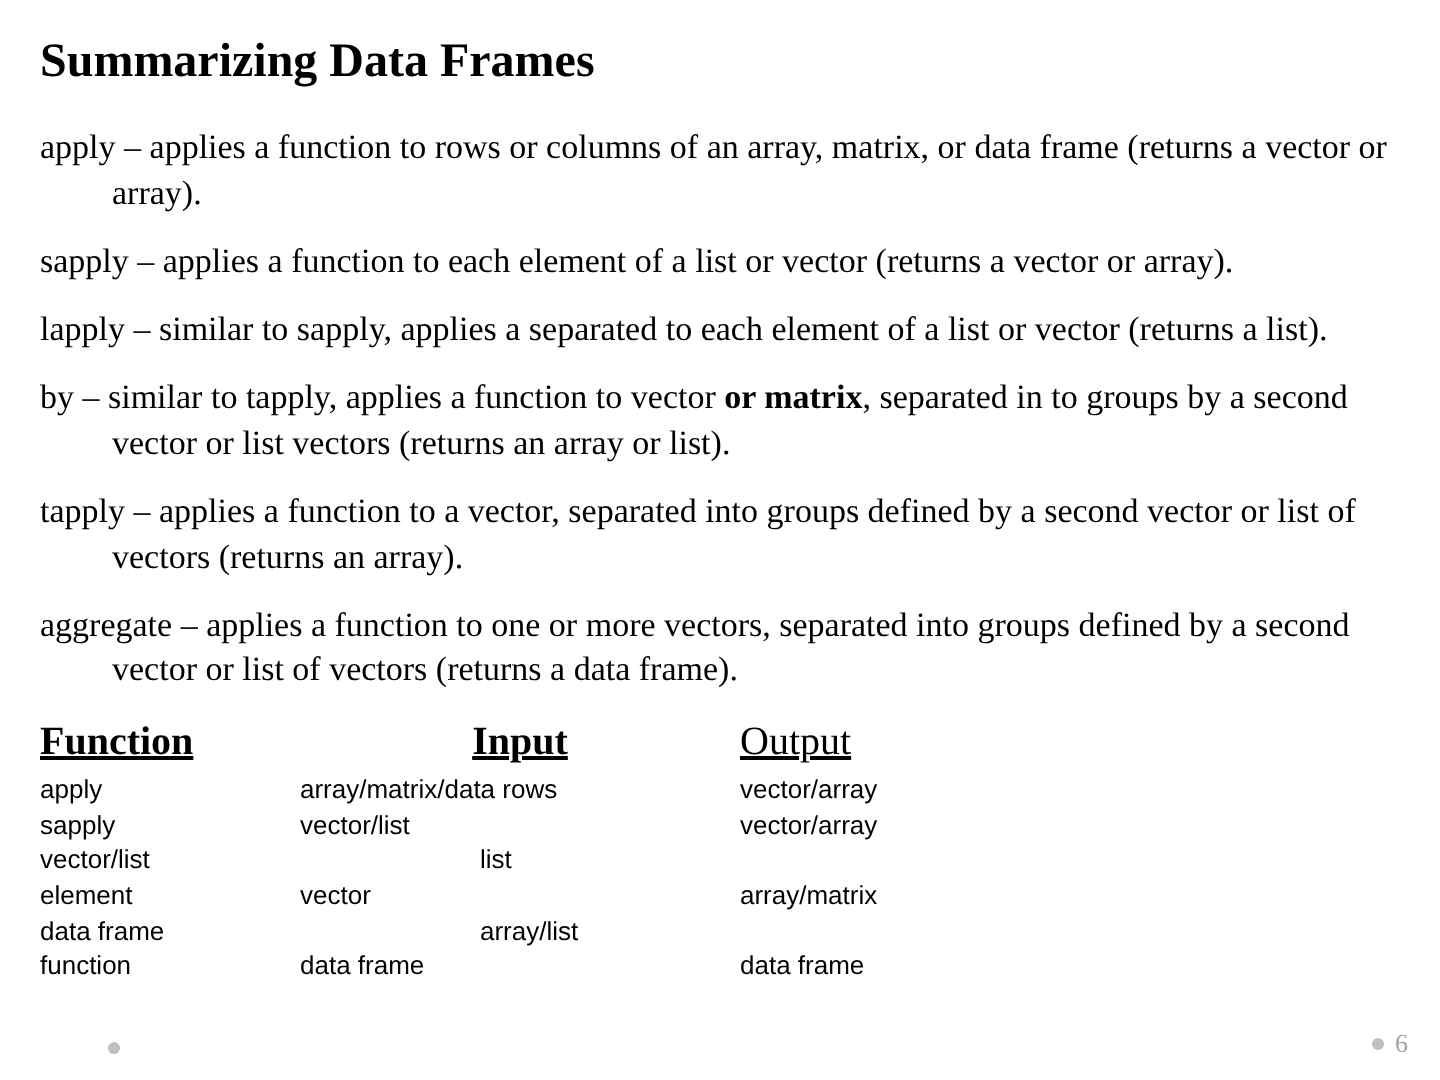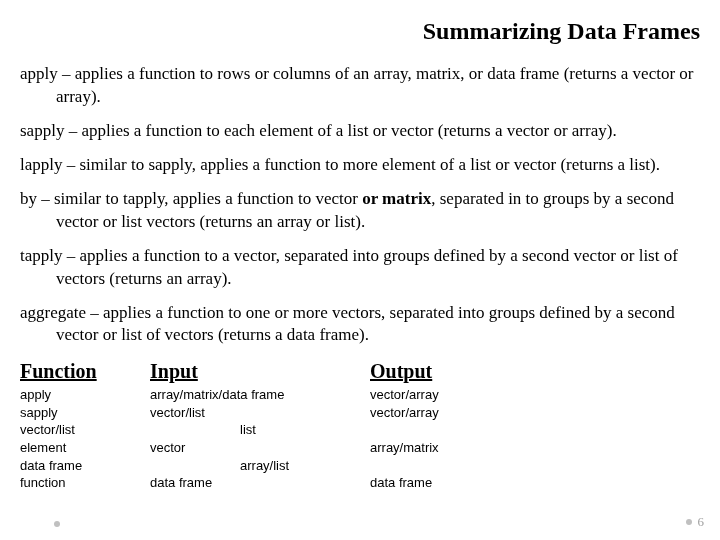--- a/index.html
+++ b/index.html
@@ -8,21 +8,21 @@
     font-family: Georgia, 'Times New Roman', serif;
     background: #fff;
     color: #000;
     position: relative;
     padding: 18px 20px 0 20px;
   }
   .title {
     font-family: Georgia, 'Times New Roman', serif;
     font-weight: bold;
     font-size: 24px;
-    text-align: right;
+    text-align: left;
     margin-bottom: 18px;
   }
   .defs {
     font-size: 17px;
     line-height: 1.35;
   }
   .def {
     margin-bottom: 11px;
     padding-left: 36px;
     text-indent: -36px;
@@ -36,22 +36,22 @@
   .col-func { width: 130px; }
   .col-input { width: 220px; }
   .col-output { flex: 1; }
   .table-header {
     font-weight: normal;
     text-decoration: underline;
     font-size: 20px;
     margin-bottom: 1px;
   }
   .table-header .col-func { font-weight: bold; }
-  .table-header .col-input { font-weight: bold; }
-  .table-header .col-output { font-weight: bold; }
+  .table-header .col-input { font-weight: bold; text-align: center; }
+  .table-header .col-output { font-weight: normal; }
   .table-body .table-row {
     font-family: Liberation Sans, sans-serif;
     align-items: center;
   }
   .footer {
     position: absolute;
     bottom: 10px;
     right: 16px;
     font-size: 13px;
     color: #a0a0a0;
@@ -73,36 +73,36 @@
   .or-matrix { font-weight: bold; }
 </style>
 </head>
 <body>
 
 <div class="title">Summarizing Data Frames</div>
 
 <div class="defs">
   <div class="def">apply – applies a function to rows or columns of an array,  matrix, or data frame (returns a vector or array).</div>
   <div class="def">sapply – applies a function to each element of a list or vector (returns a vector or array).</div>
-  <div class="def">lapply – similar to sapply, applies a function to more element of a list or vector (returns a list).</div>
+  <div class="def">lapply – similar to sapply, applies a separated to each element of a list or vector (returns a list).</div>
   <div class="def"><span>by – similar to tapply, applies a function to vector </span><span class="or-matrix">or matrix</span><span>, separated in to groups by a second vector or list vectors (returns an array or list).</span></div>
   <div class="def">tapply – applies a function to a vector, separated into groups defined by a second vector or list of vectors (returns an array).</div>
   <div class="def">aggregate – applies a function to one or more vectors, separated into groups defined by a second vector or list of vectors (returns a data frame).</div>
 </div>
 
 <div class="table">
   <div class="table-row table-header">
     <div class="col-func">Function</div>
     <div class="col-input">Input</div>
     <div class="col-output">Output</div>
   </div>
   <div class="table-body">
     <div class="table-row">
       <div class="col-func">apply</div>
-      <div class="col-input">array/matrix/data frame</div>
+      <div class="col-input">array/matrix/data rows</div>
       <div class="col-output">vector/array</div>
     </div>
     <div class="table-row">
       <div class="col-func">sapply</div>
       <div class="col-input">vector/list</div>
       <div class="col-output">vector/array</div>
     </div>
     <div class="table-row">
       <div class="col-input">vector/list</div>
       <div class="col-output">list</div>

